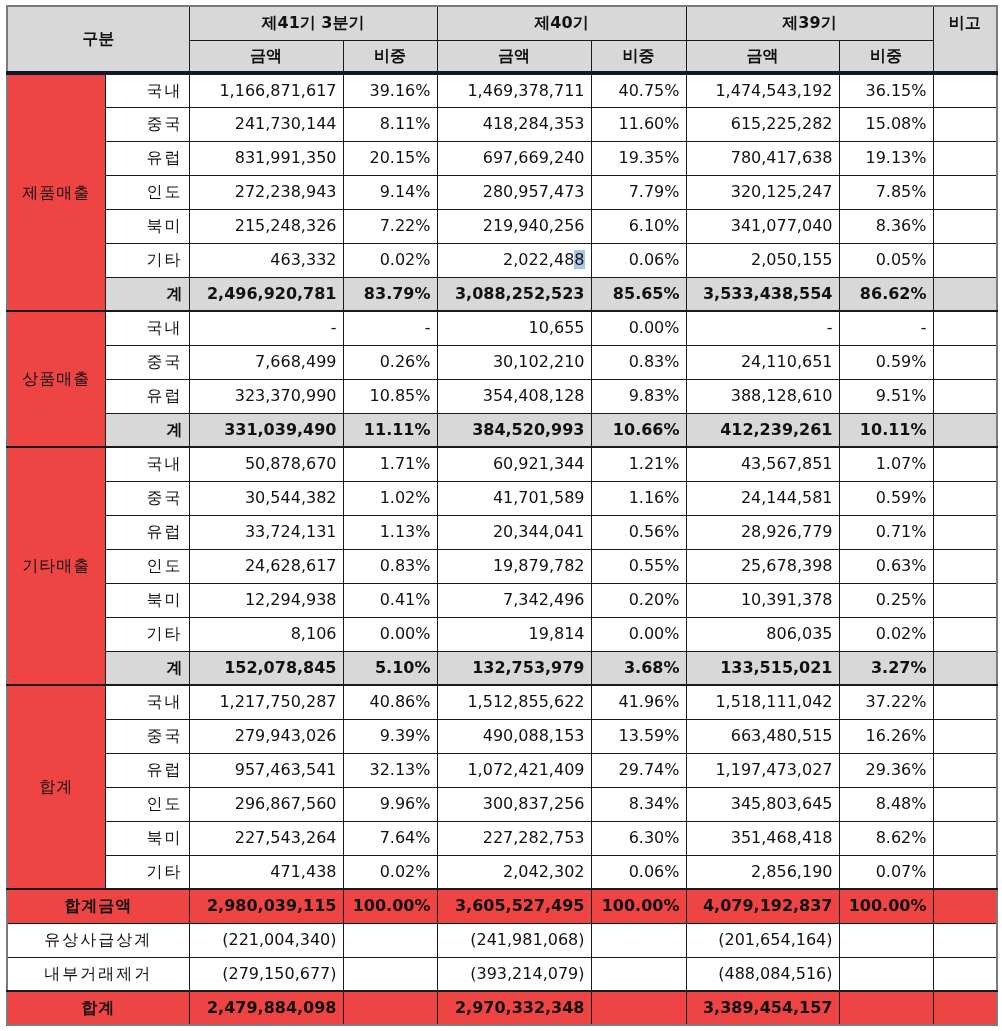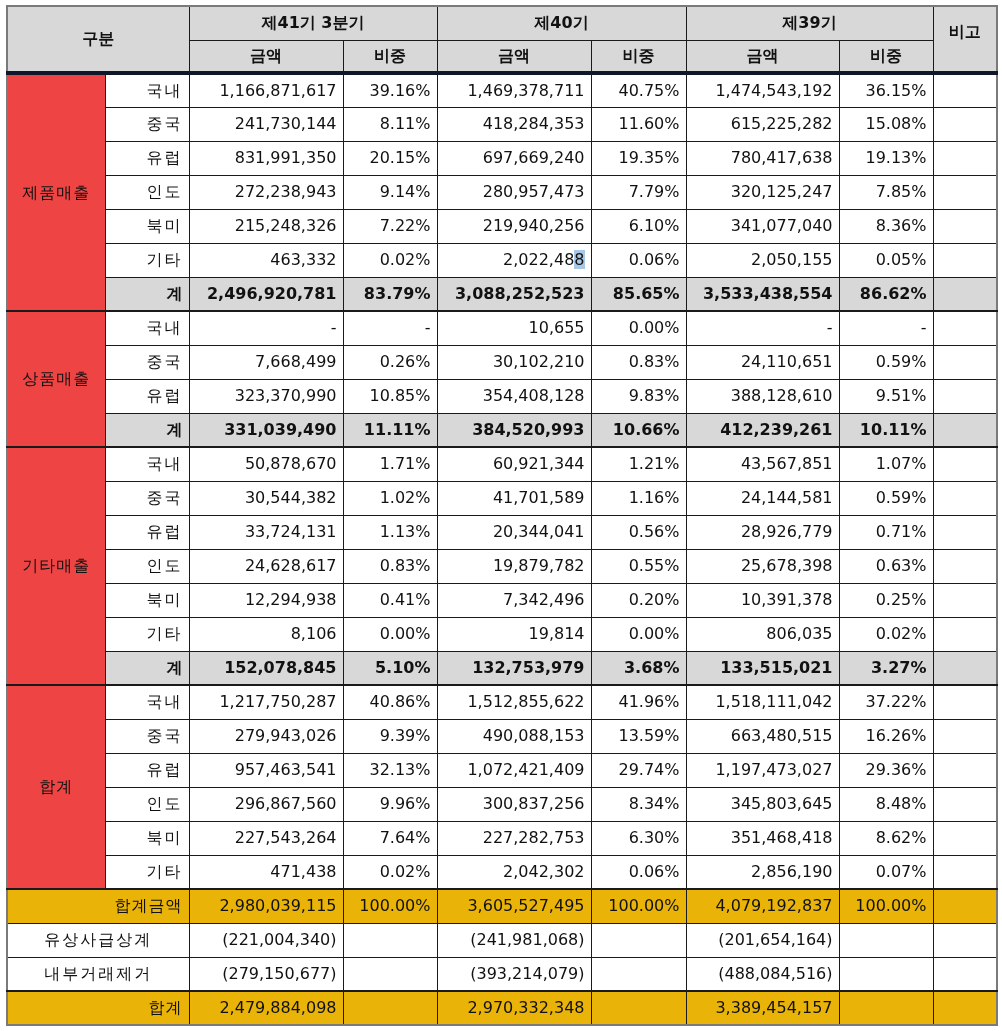--- a/index.html
+++ b/index.html
@@ -49,21 +49,21 @@
       text-align: center;
       background: #ef4444;
       letter-spacing: 1px;
     }
     .reg { text-align: right; letter-spacing: 2px; }
     .num { text-align: right; }
     .pct { text-align: right; }
     .note { }
     tr.sub td { background: #d8d8d8; font-weight: bold; }
     tr.sub td.reg { letter-spacing: 0; }
-    tr.total td { background: #eab308; font-weight: normal; text-align: right; }
+    tr.total td { background: #ef4444; font-weight: bold; }
     td.lbl2 { text-align: center; letter-spacing: 1px; }
     tr.adj td.lbl2 { font-weight: normal; letter-spacing: 2px; }
     .hl {
       background: #a9c8e6;
     }
   </style>
 </head>
 <body>
 
 <div class="wrap">
@@ -78,21 +78,21 @@
     <col style="width:153px">
     <col style="width:94px">
     <col style="width:64px">
   </colgroup>
   <thead>
     <tr class="h1">
       <th colspan="2" rowspan="2">구분</th>
       <th colspan="2">제41기 3분기</th>
       <th colspan="2">제40기</th>
       <th colspan="2">제39기</th>
-      <th rowspan="2" style="vertical-align:top;padding-top:17px;">비고</th>
+      <th rowspan="2" style="vertical-align:top;padding-top:8px;">비고</th>
     </tr>
     <tr>
       <th>금액</th>
       <th>비중</th>
       <th>금액</th>
       <th>비중</th>
       <th>금액</th>
       <th>비중</th>
     </tr>
   </thead>

